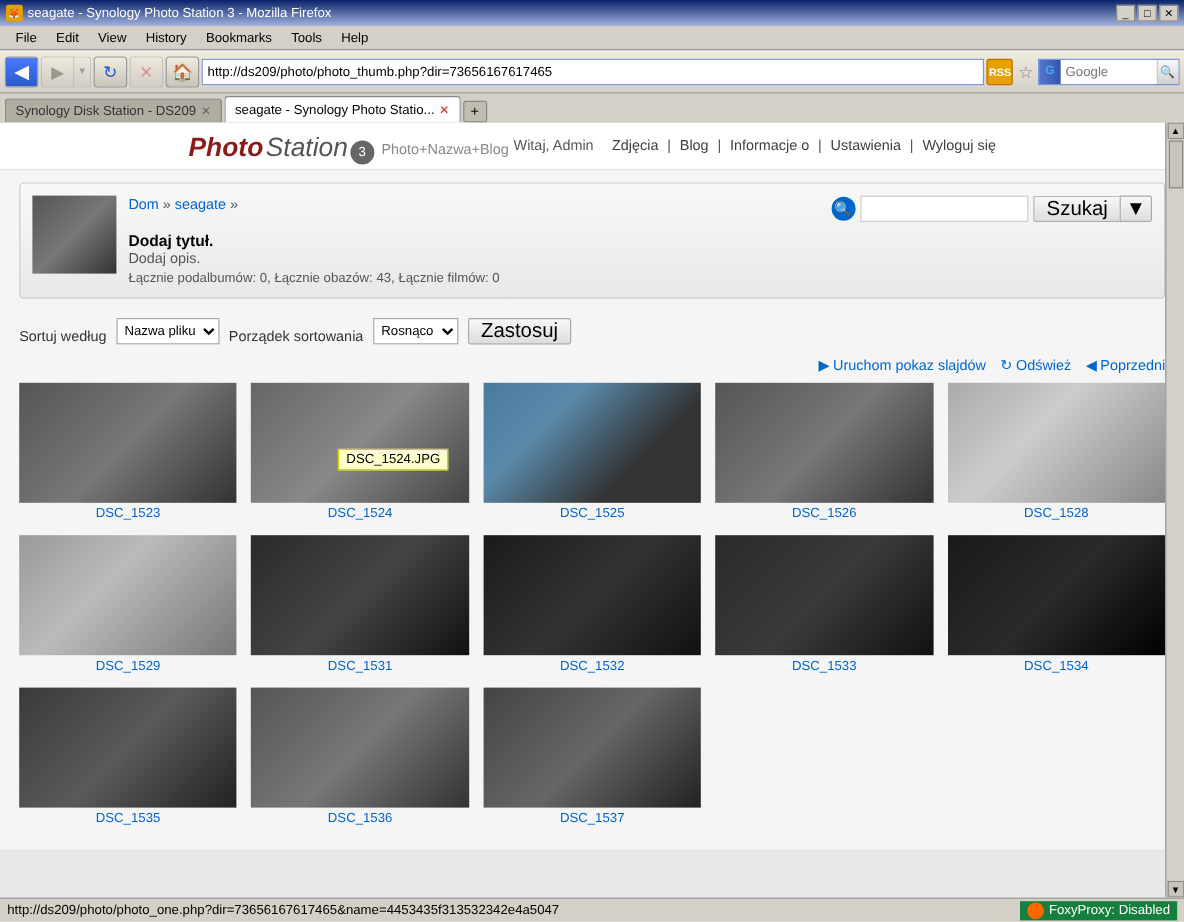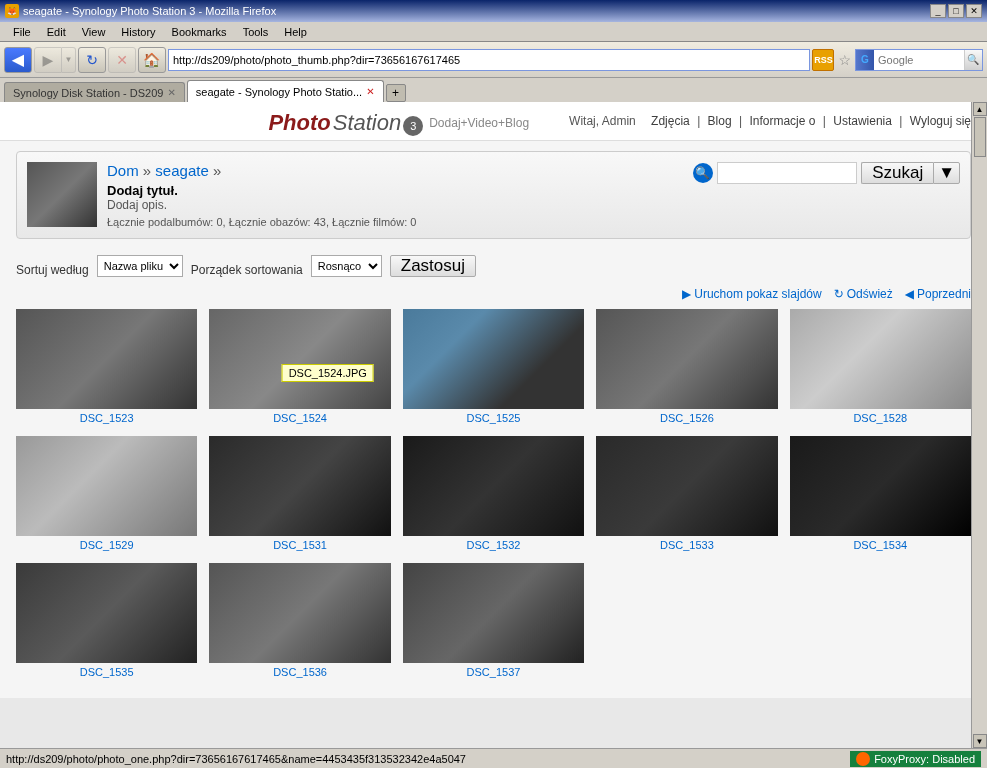--- a/index.html
+++ b/index.html
@@ -96,23 +96,22 @@
     .scroll-btn { width: 14px; height: 14px; background: #c8c4b8; border: 1px solid #888; display: flex; align-items: center; justify-content: center; font-size: 8px; cursor: pointer; }
     .scroll-track { flex: 1; width: 14px; background: #d4d0c8; position: relative; }
     .scroll-thumb { width: 12px; height: 40px; background: #c8c4b8; border: 1px solid #888; margin: 1px; cursor: pointer; }
 
     
     .ps-header {
       background: white;
       padding: 8px 16px 4px;
       border-bottom: 1px solid #ddd;
       display: flex;
-      justify-content: flex-end;
+      justify-content: center;
       align-items: flex-start;
-      gap: 36px;
     }
     .ps-logo { display: flex; align-items: center; gap: 6px; }
     .ps-logo-photo { color: #8b1a1a; font-size: 22px; font-weight: bold; font-style: italic; }
     .ps-logo-station { color: #555; font-size: 22px; font-style: italic; }
     .ps-logo-num { background: #666; color: white; border-radius: 50%; width: 20px; height: 20px; display: flex; align-items: center; justify-content: center; font-size: 11px; font-style: normal; }
     .ps-logo-sub { color: #888; font-size: 12px; }
     .ps-nav-links { font-size: 12px; color: #555; padding-top: 4px; }
     .ps-nav-links a { color: #404040; text-decoration: none; }
     .ps-nav-links span { margin: 0 4px; }
 
@@ -128,21 +127,21 @@
       border: 1px solid #ccc;
       border-radius: 4px;
       padding: 10px;
       margin-bottom: 10px;
       display: flex;
       gap: 10px;
       position: relative;
     }
     .album-thumb { width: 70px; height: 60px; object-fit: cover; background: #555; }
     .album-info { flex: 1; }
-    .breadcrumb { font-size: 15px; color: #555; margin-bottom: 4px; }
+    .breadcrumb { font-size: 12px; color: #555; margin-bottom: 16px; }
     .breadcrumb a { color: #0066cc; text-decoration: none; }
     .album-title { font-weight: bold; font-size: 13px; }
     .album-desc { font-size: 12px; color: #555; }
     .album-stats { font-size: 11px; color: #555; margin-top: 4px; }
     .search-area { position: absolute; right: 10px; top: 10px; display: flex; align-items: center; gap: 4px; }
     .search-field { width: 140px; height: 22px; border: 1px solid #ccc; padding: 0 4px; font-size: 11px; }
 
     
     .sort-bar {
       display: flex;
@@ -268,21 +267,21 @@
     <div class="nav-btn" style="color: #2255cc;">↻</div>
     <div class="nav-btn disabled" style="color: #cc2222; opacity:0.4;">✕</div>
     <div class="nav-btn">🏠</div>
     <input class="address-bar" type="text" value="http://ds209/photo/photo_thumb.php?dir=73656167617465" style="">
     <div class="rss-btn">RSS</div>
     <span class="star-btn">☆</span>
     <div style="display:flex; align-items:center; border:1px solid #7a96df; height:22px;">
       <div style="width:18px; height:20px; background: linear-gradient(to right, #5577cc, #3355aa); display:flex; align-items:center; justify-content:center;">
           <span style="color:#4af; font-size:10px; font-weight:bold;">G</span>
         </div>
-      <input type="text" style="height: 20px; width: 90px; border: none; outline: none; font-size: 11px; padding: 1px 4px;" placeholder="Google">
+      <input type="text" style="height: 20px; width: 80px; border: none; outline: none; font-size: 11px; padding: 1px 4px;" placeholder="Google">
       <div style="width:18px; height:20px; background: linear-gradient(to bottom, #f8f8f8, #d0d0d0); display:flex; align-items:center; justify-content:center; cursor:pointer; font-size:10px; border-left:1px solid #ccc;">🔍</div>
     </div>
   </div>
 
   <div class="tab-bar browser-chrome">
     <div class="tab">
       <span style="font-size:11px;">Synology Disk Station - DS209</span>
       <span class="tab-close">✕</span>
     </div>
     <div class="tab active">
@@ -295,21 +294,21 @@
   <div class="browser-viewport">
     <div class="page-scroll">
 
       <div class="ps-header">
         <div class="ps-logo">
           <span style="display:flex; align-items:baseline; gap:2px;">
             <span class="ps-logo-photo">Photo</span>
             <span class="ps-logo-station"> Station</span>
             <span class="ps-logo-num">3</span>
           </span>
-          <span class="ps-logo-sub">Dodaj+Video+Blog</span>
+          <span class="ps-logo-sub">Photo+Nazwa+Blog</span>
         </div>
         <div class="ps-nav-links">
           <span>Witaj, Admin</span>
           <span> </span>
           <a>Zdjęcia</a>
           <span> | </span>
           <a>Blog</a>
           <span> | </span>
           <a>Informacje o</a>
           <span> | </span>

